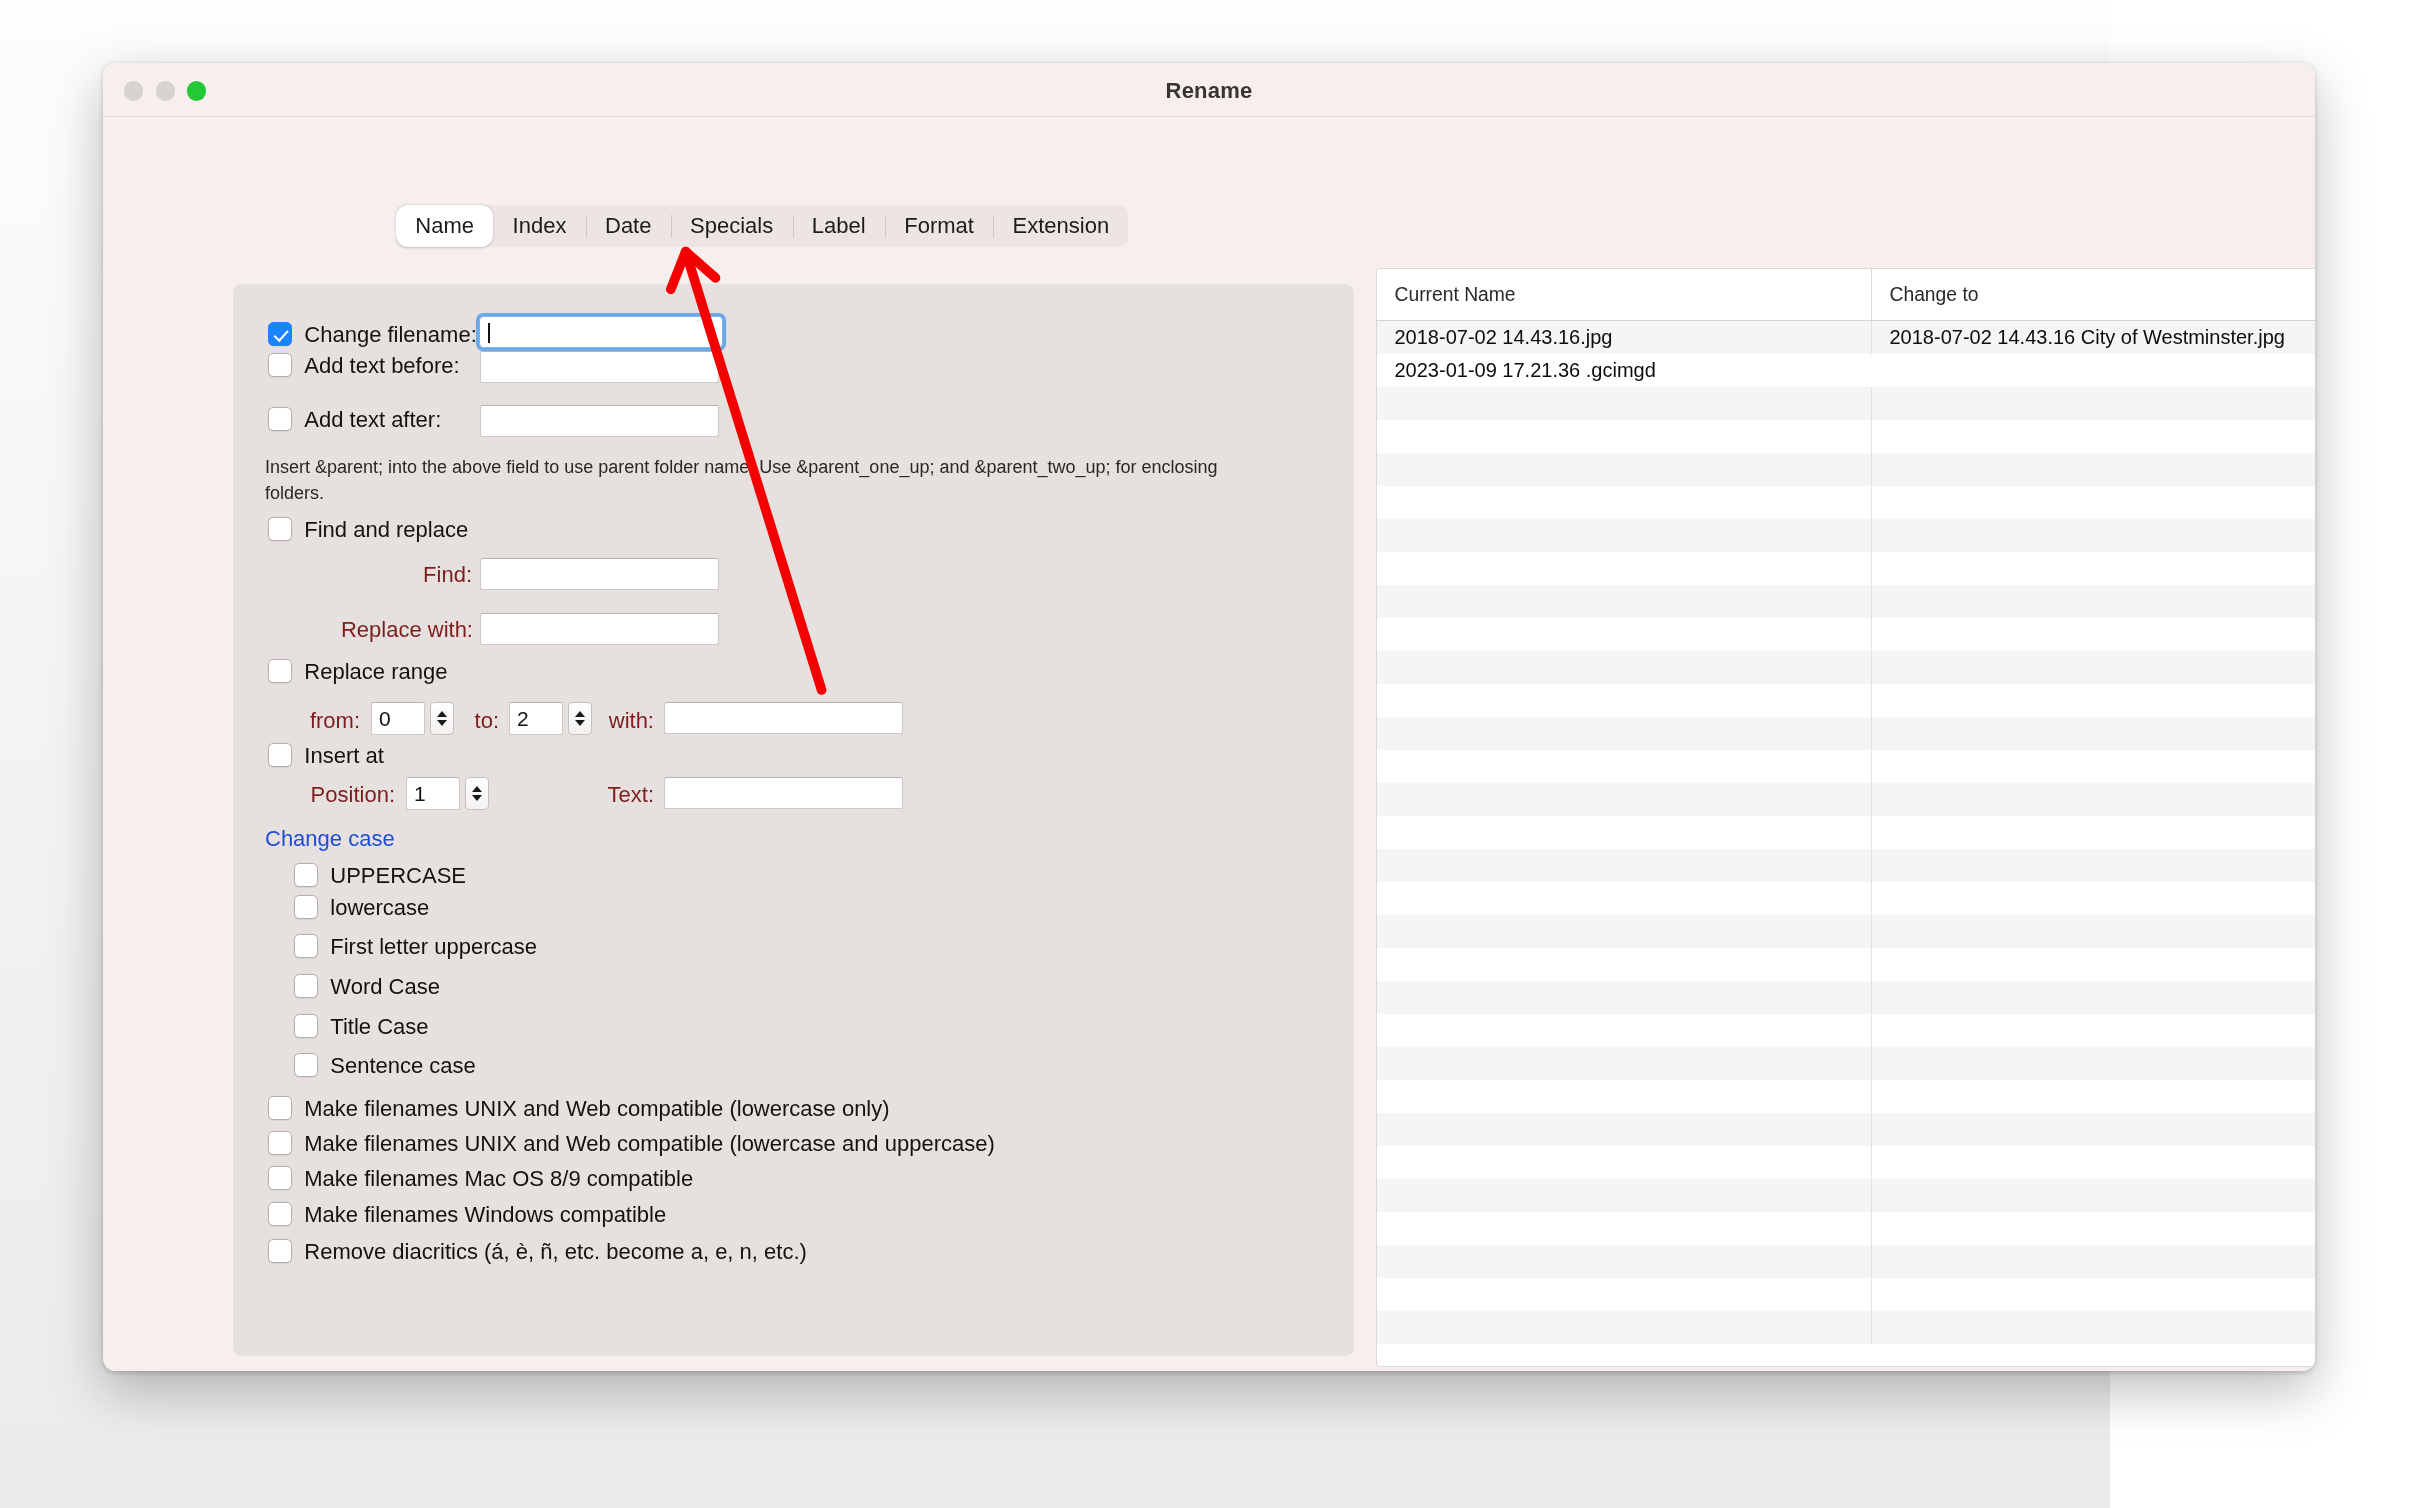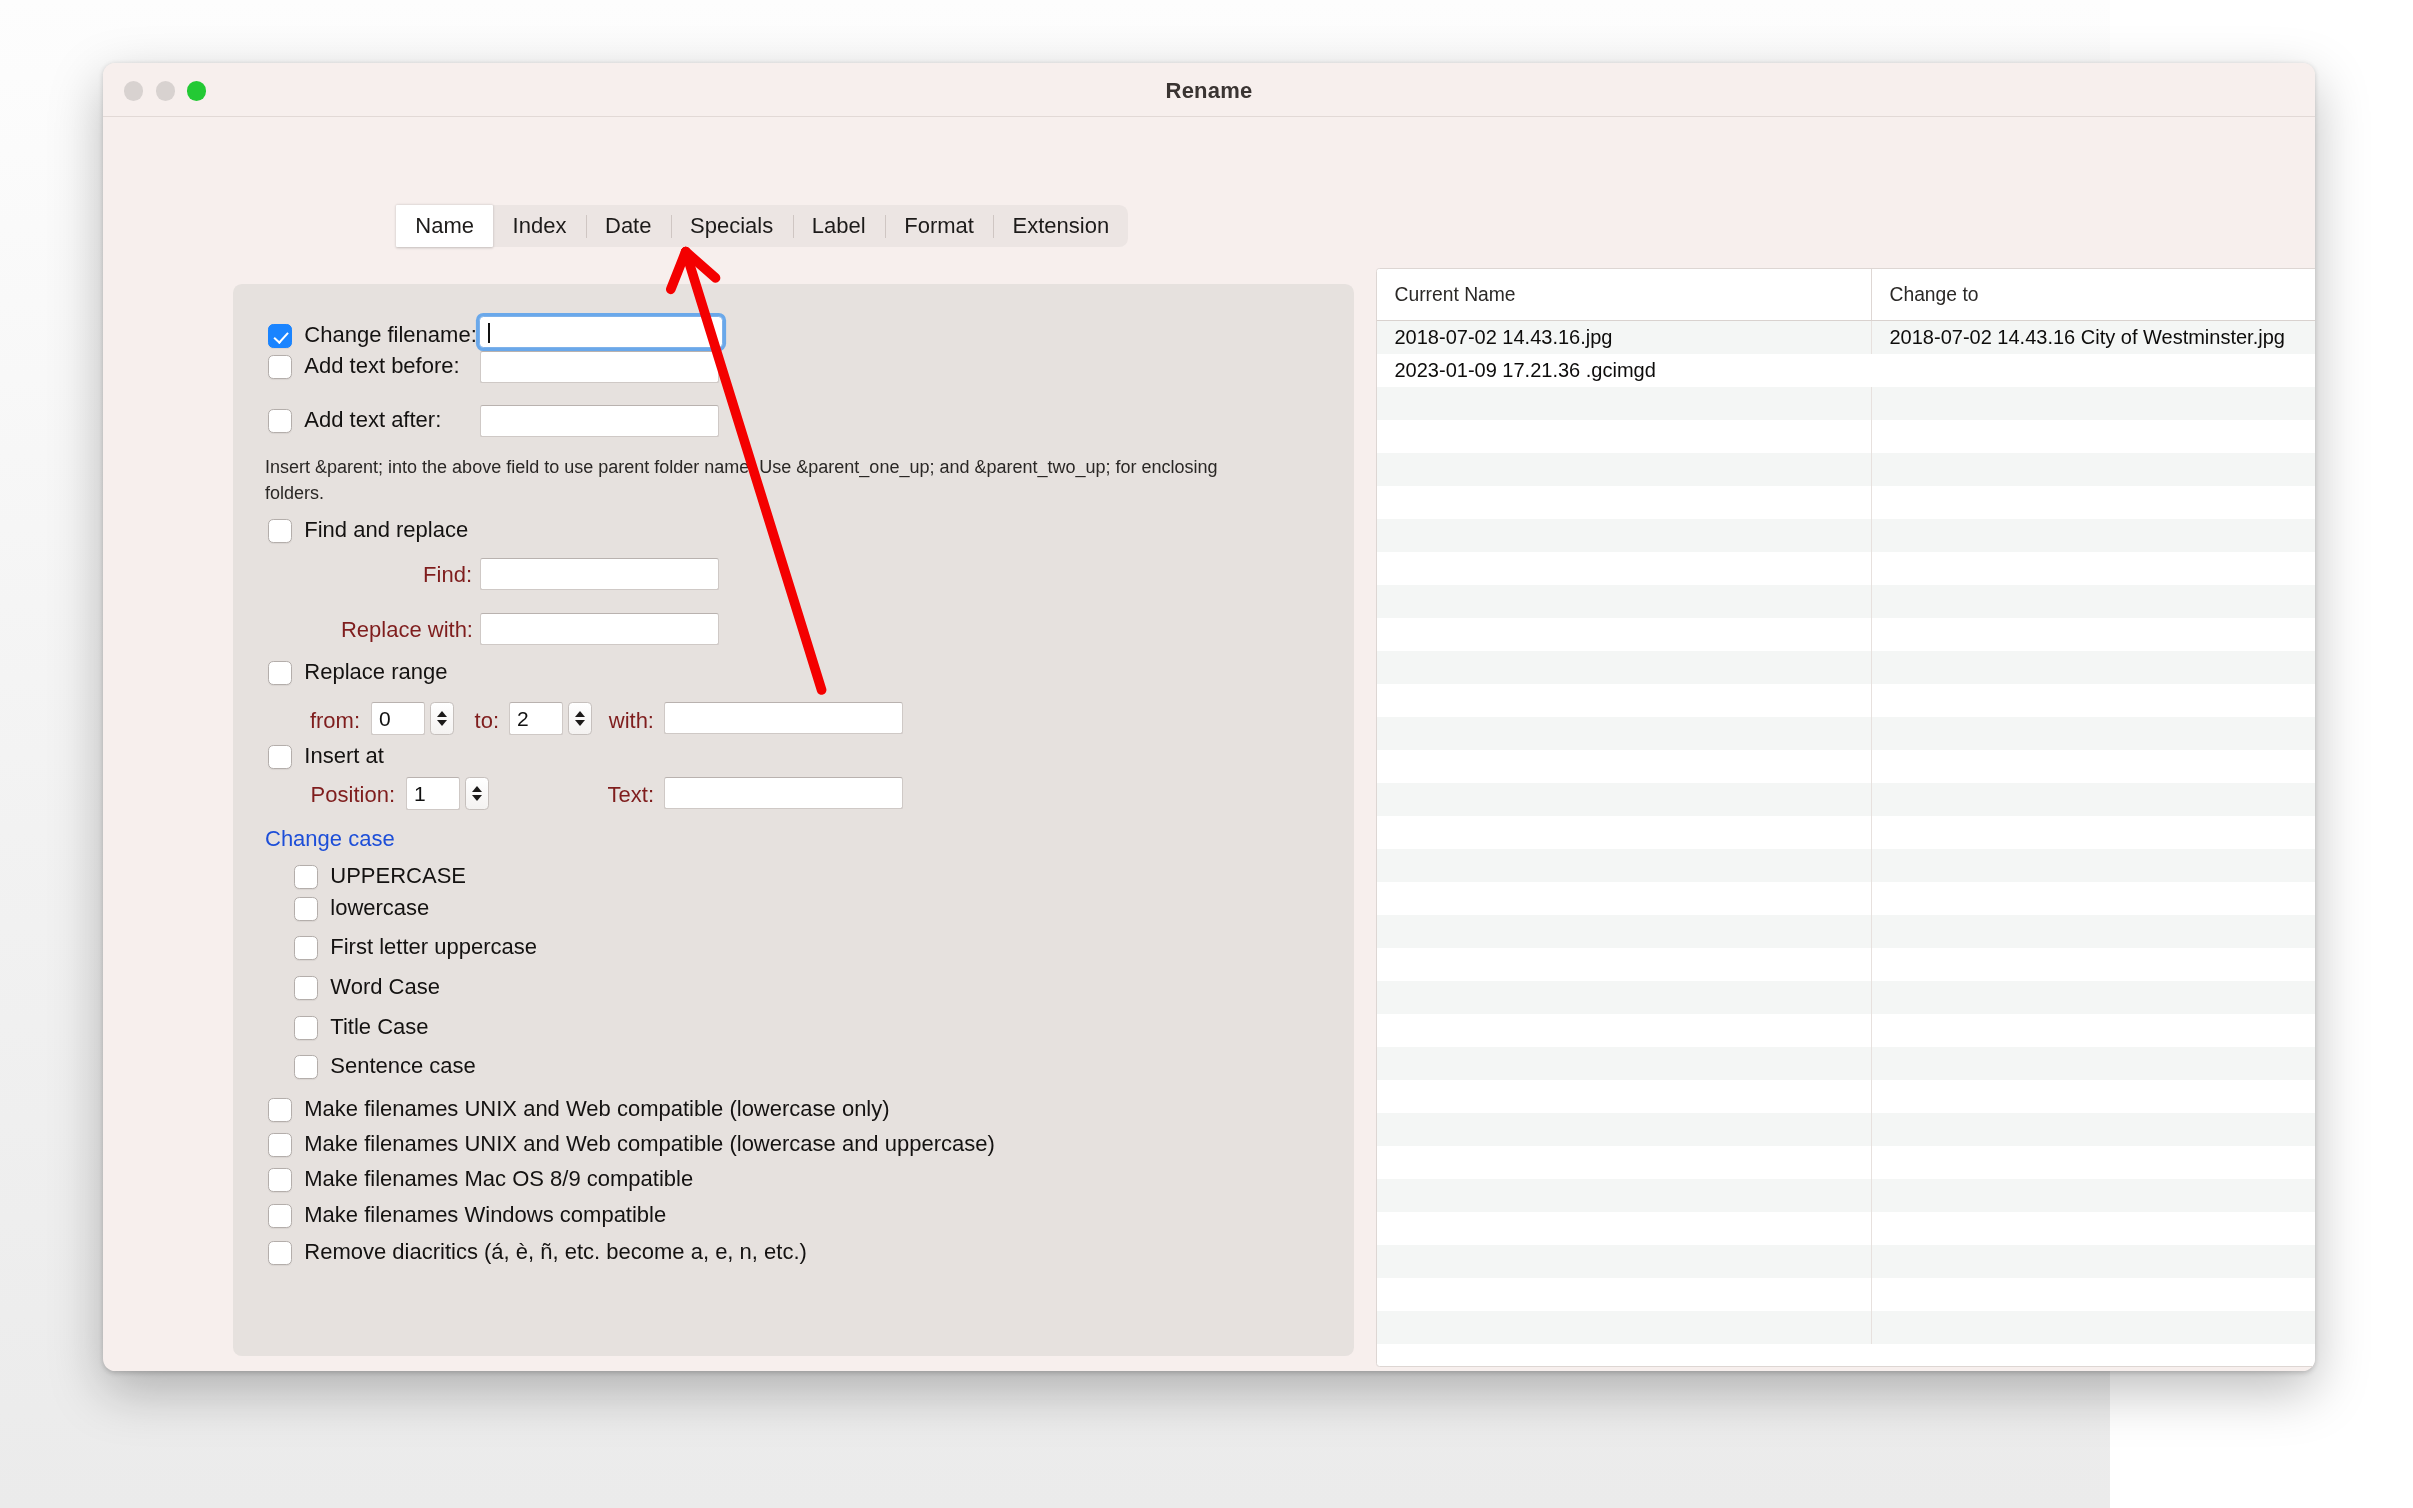--- a/index.html
+++ b/index.html
@@ -61,35 +61,35 @@
     height: 42px; line-height: 42px;
     font-size: 22px; color: #1d1b1a;
     white-space: nowrap;
   }
   .tab + .tab::before {
     content: ""; position: absolute; left: 0; top: 9.6px;
     width: 0.9px; height: 23px; background: #cfc6c3;
   }
   .tab.active {
     background: #ffffff;
-    border-radius: 1px;
+    border-radius: 12px;
     box-shadow: 0 0.9px 2.6px rgba(0,0,0,.22);
   }
   .tab.active::before, .tab.active + .tab::before { display: none; }
 
   
   .panel {
     position: absolute;
     left: 130px; top: 167px;
     width: 1121px; height: 1072px;
     background: #e6e1de;
     border-radius: 8.8px;
   }
 
-  .row { position: absolute; display: flex; align-items: flex-end; }
+  .row { position: absolute; display: flex; align-items: flex-start; }
 
   .cb {
     width: 24px; height: 24px; flex: none;
     border-radius: 5.3px;
     background: #ffffff;
     border: 0.9px solid #b4aeab;
     box-shadow: 0 0.9px 0.9px rgba(0,0,0,.06);
     position: relative;
   }
   .cb.on {

